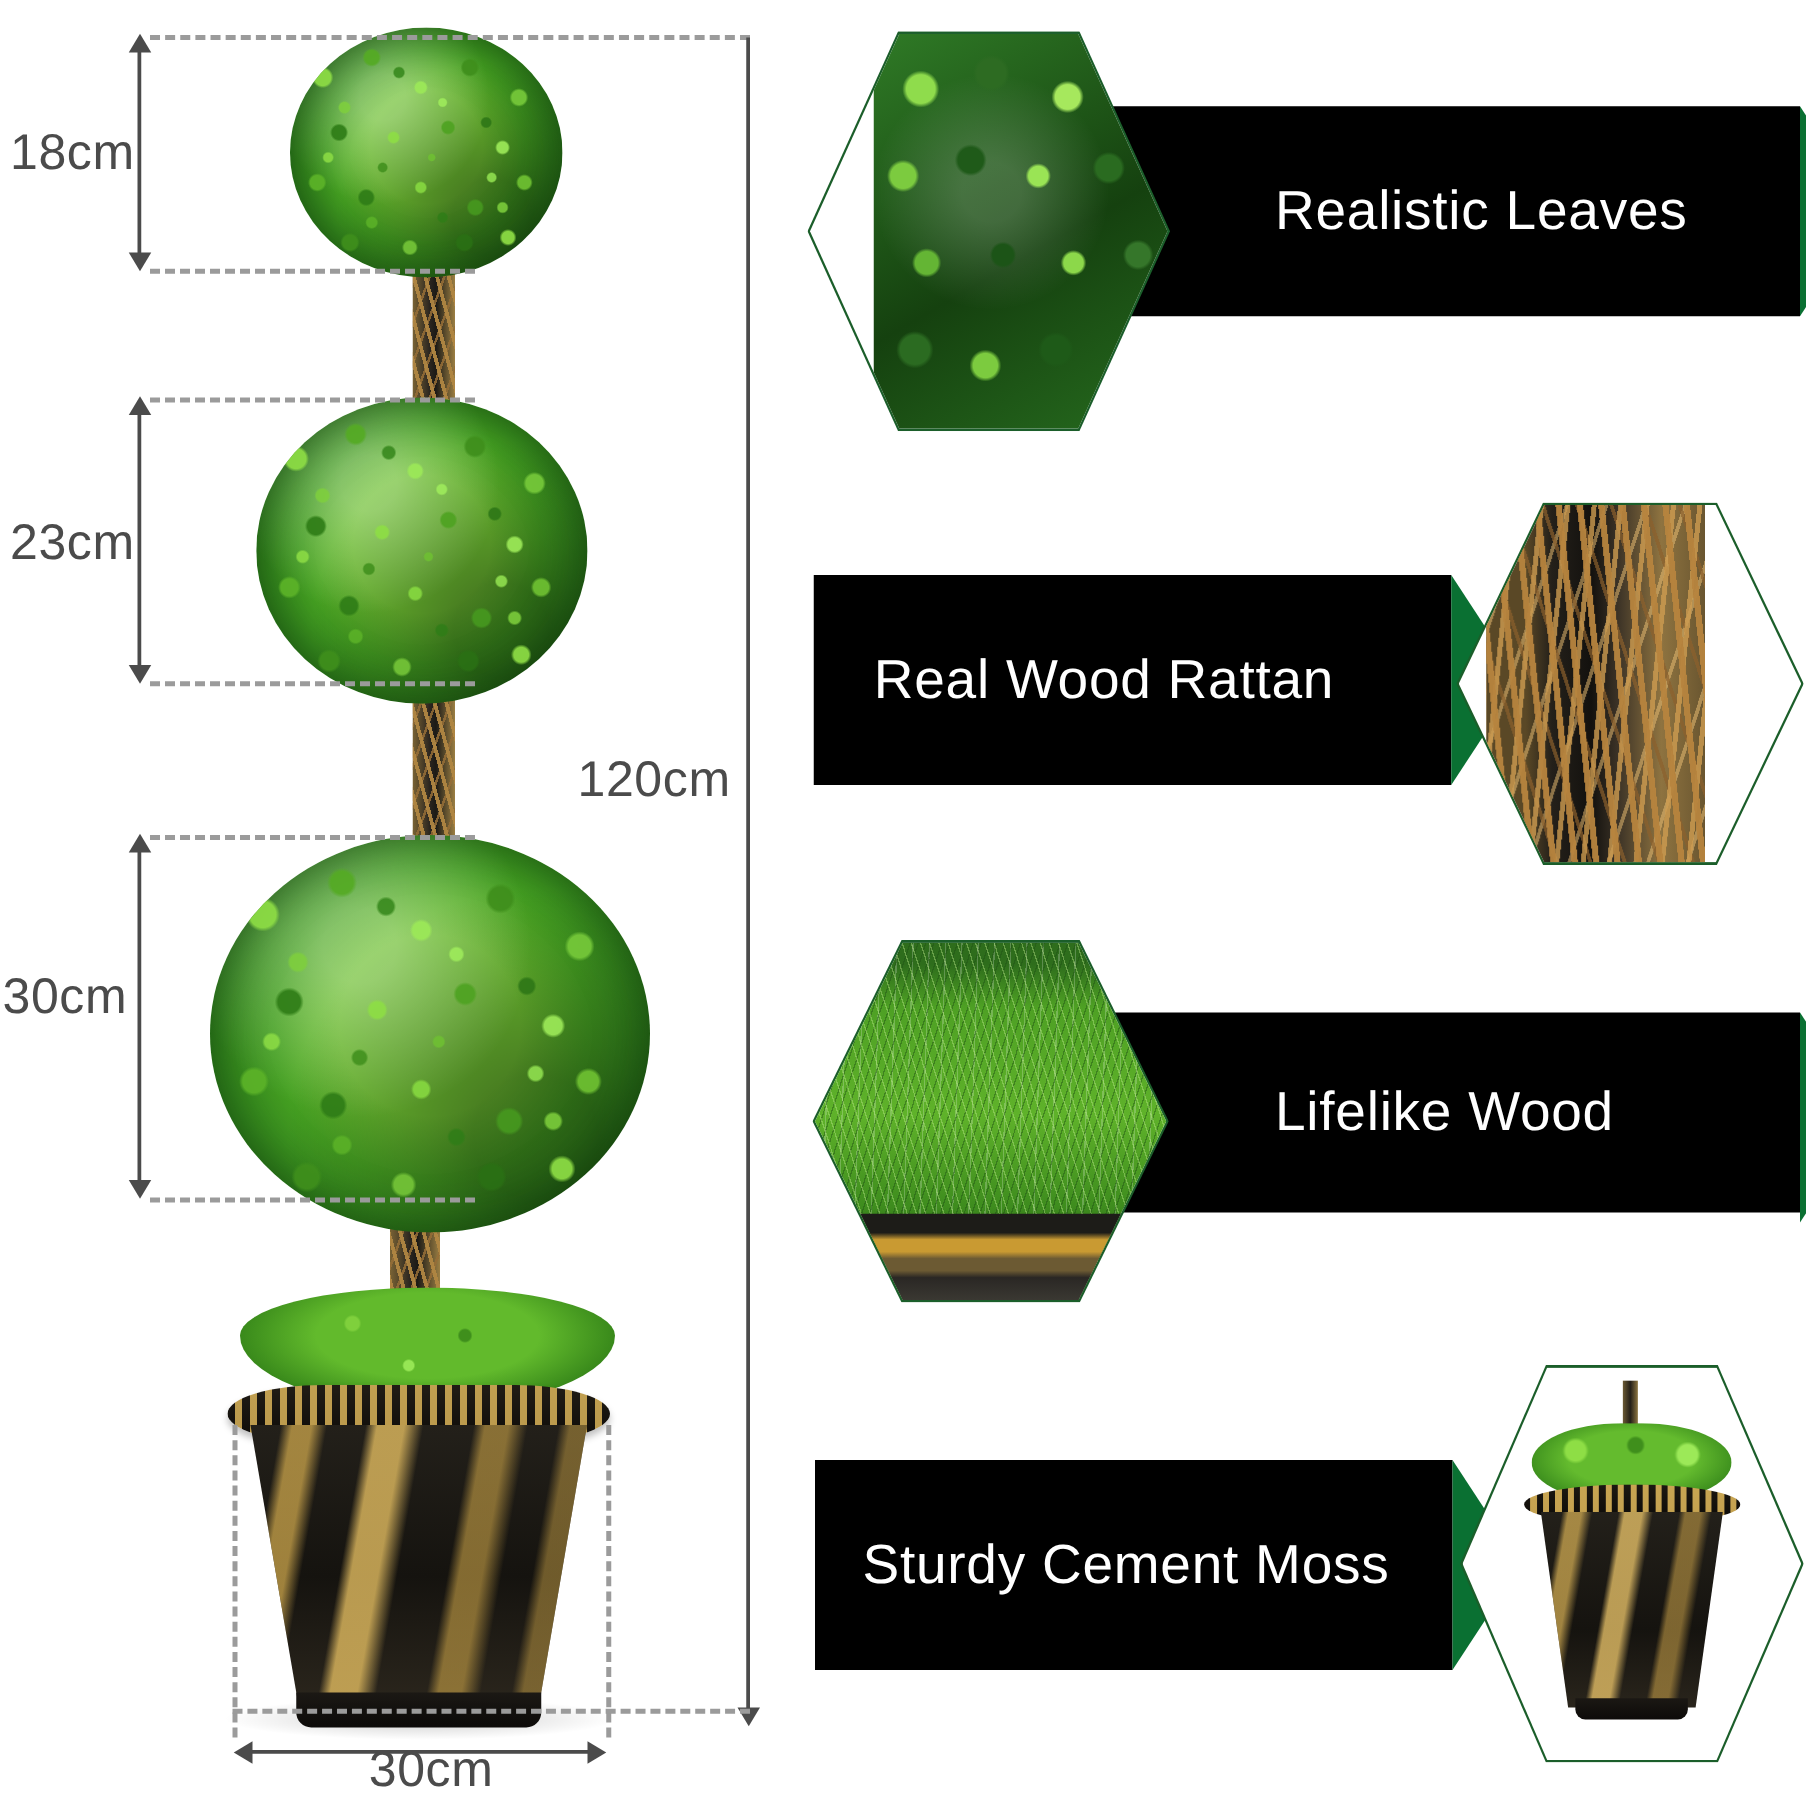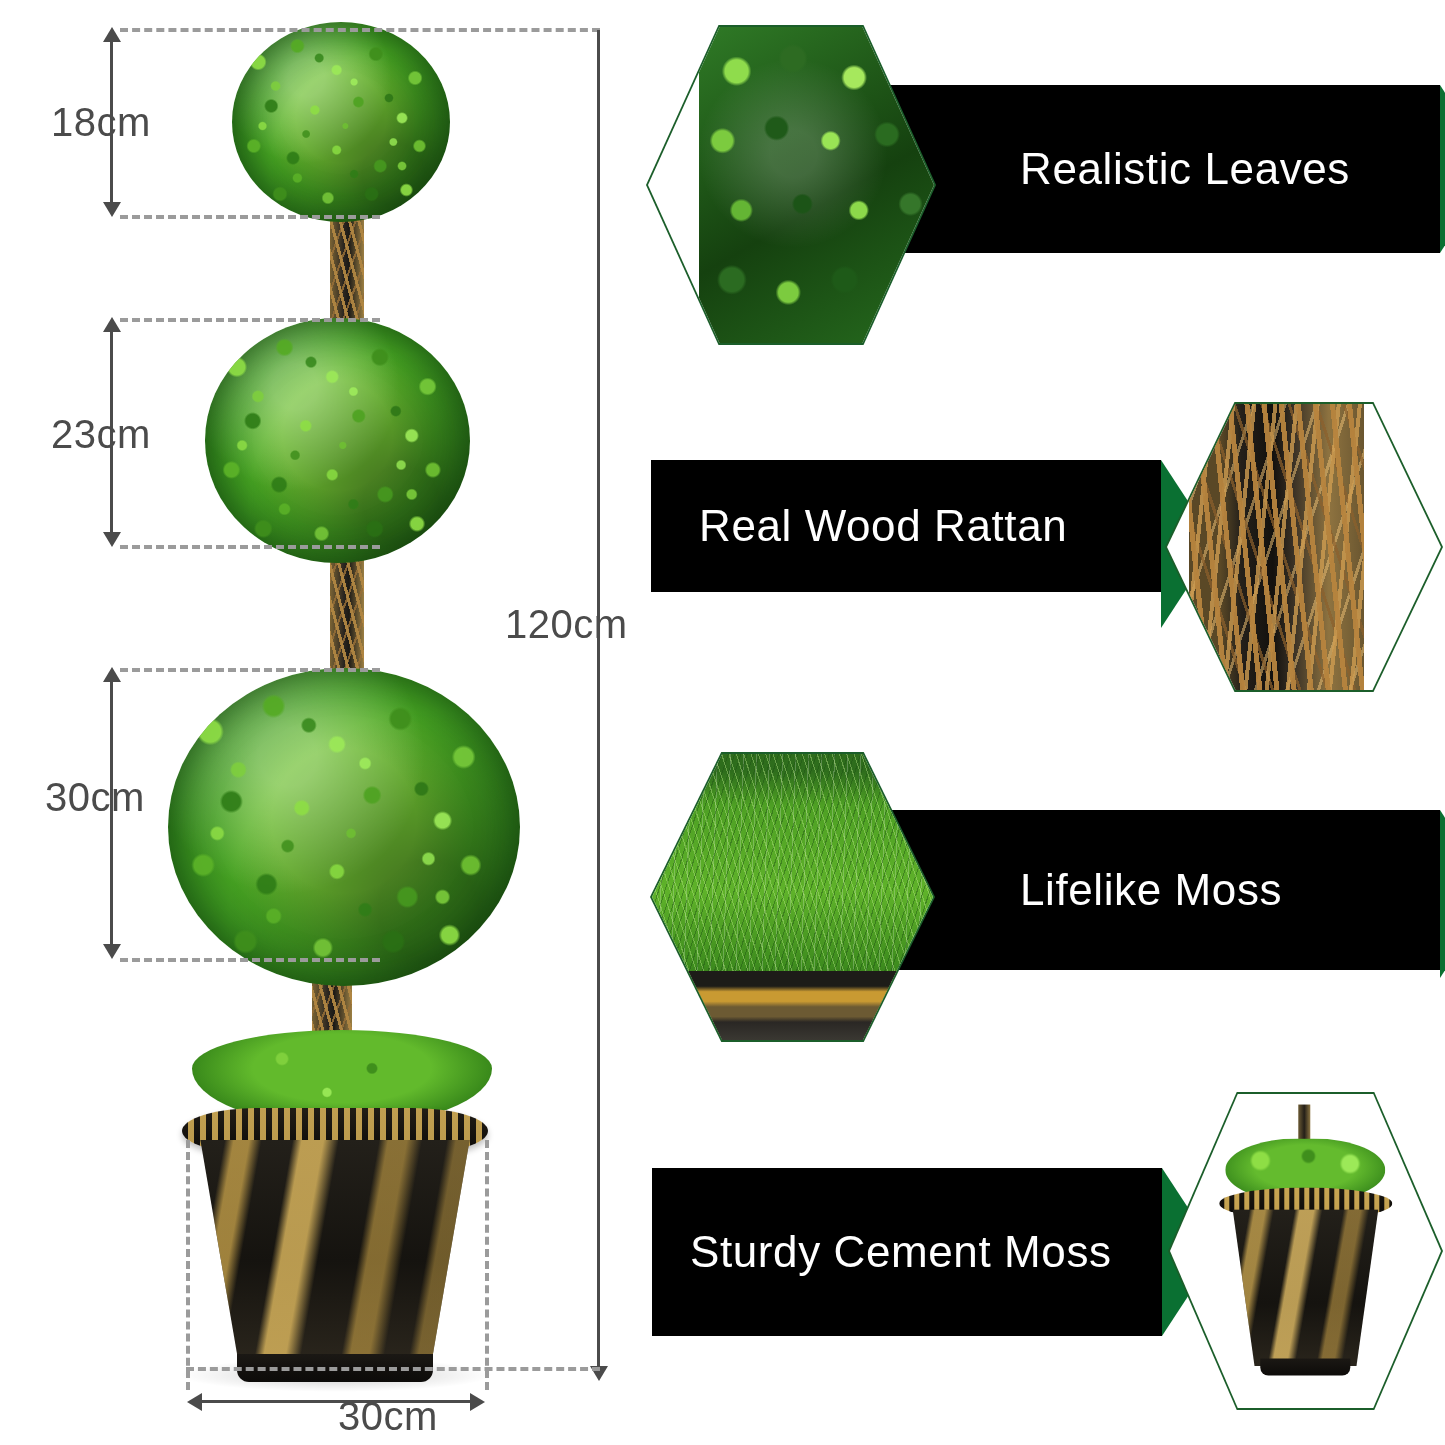--- a/index.html
+++ b/index.html
@@ -2,21 +2,21 @@
 <html><head>
 <meta charset="utf-8">
 <style>
   html,body{margin:0;padding:0;background:#ffffff;}
   body{width:1445px;height:1445px;font-family:"Liberation Sans","DejaVu Sans",sans-serif;overflow:hidden;}
   .page{position:relative;width:1445px;height:1445px;background:#ffffff;}
 
   
   .left-panel{position:absolute;left:0;top:0;width:620px;height:1445px;}
 
-  .dim-label{position:absolute;color:#4b4b4b;font-size:40px;letter-spacing:.5px;white-space:nowrap;margin-left:43px;}
+  .dim-label{position:absolute;color:#4b4b4b;font-size:40px;letter-spacing:.5px;white-space:nowrap;}
 
   
   .v-arrow{position:absolute;width:3px;background:#4b4b4b;}
   .v-arrow::before,.v-arrow::after{content:"";position:absolute;left:50%;transform:translateX(-50%);
     width:0;height:0;border-left:9px solid transparent;border-right:9px solid transparent;}
   .v-arrow::before{top:-13px;border-bottom:15px solid #4b4b4b;}
   .v-arrow::after{bottom:-13px;border-top:15px solid #4b4b4b;}
 
   
   .v-arrow.down-only::before{display:none;}
@@ -235,33 +235,33 @@
         <span class="banner-text">Realistic Leaves</span>
       </div>
       <div class="hex" style="left:26px;top:25px;width:290px;height:320px;">
         <div class="hex-inner">
           <div class="hex-photo tex-leaves" style="left:18%;top:0;width:82%;height:100%;"></div>
         </div>
       </div>
     </div>
 
     <div class="feature" style="left:0;top:390px;width:825px;height:350px;">
-      <div class="banner tip-right" style="left:31px;top:70px;width:510px;height:132px;padding-left:48px;box-sizing:border-box;">
+      <div class="banner tip-right" style="left:31px;top:70px;width:510px;height:168px;padding-left:48px;box-sizing:border-box;">
         <span class="banner-text">Real Wood Rattan</span>
       </div>
       <div class="hex" style="left:545px;top:12px;width:278px;height:290px;">
         <div class="hex-inner">
           <div class="hex-photo tex-rattan" style="left:8%;top:0;width:64%;height:100%;"></div>
         </div>
       </div>
     </div>
 
     <div class="feature" style="left:0;top:730px;width:825px;height:340px;">
       <div class="banner tip-right" style="left:255px;top:80px;width:565px;height:160px;padding-left:145px;box-sizing:border-box;">
-        <span class="banner-text">Lifelike Moss</span>
+        <span class="banner-text">Lifelike Wood</span>
       </div>
       <div class="hex" style="left:30px;top:22px;width:285px;height:290px;">
         <div class="hex-inner">
           <div class="hex-photo tex-moss" style="left:0;top:0;width:100%;height:100%;">
             <div class="tex-moss-strip"></div>
           </div>
         </div>
       </div>
     </div>
 

